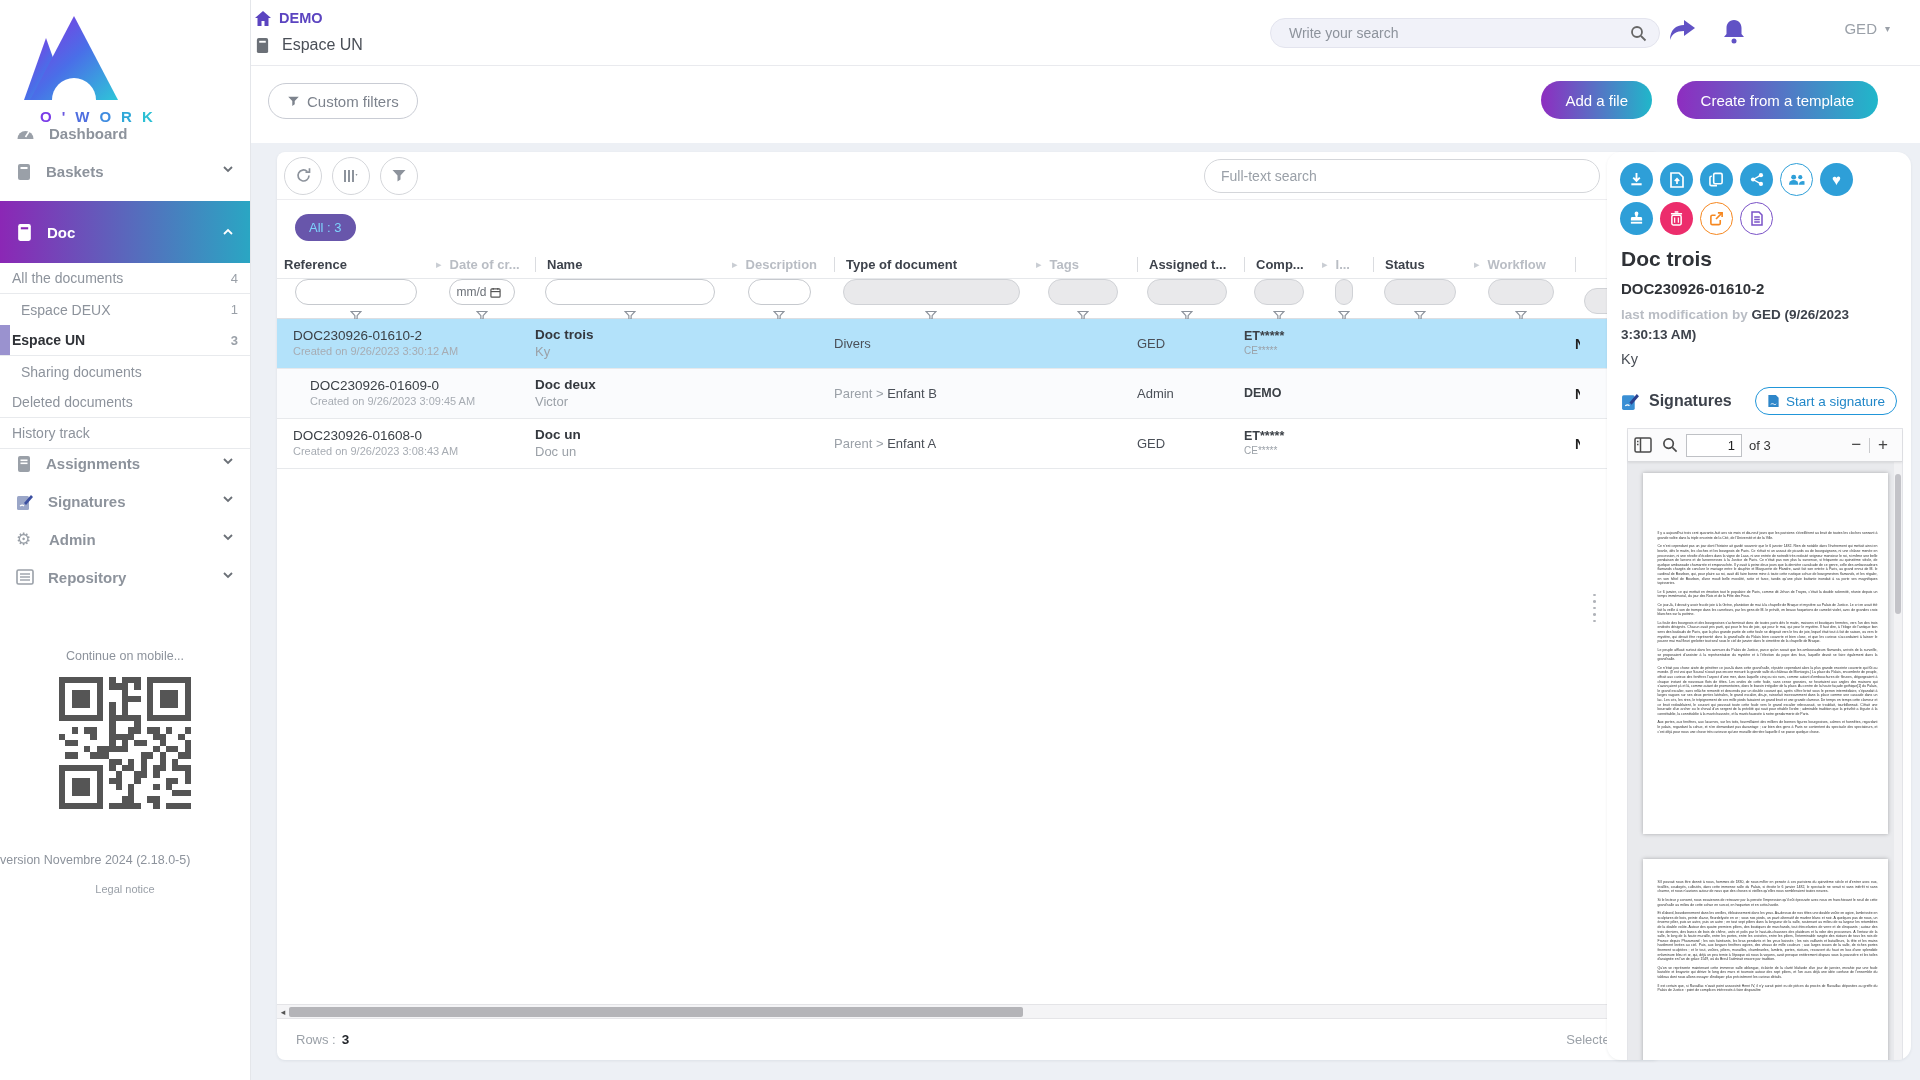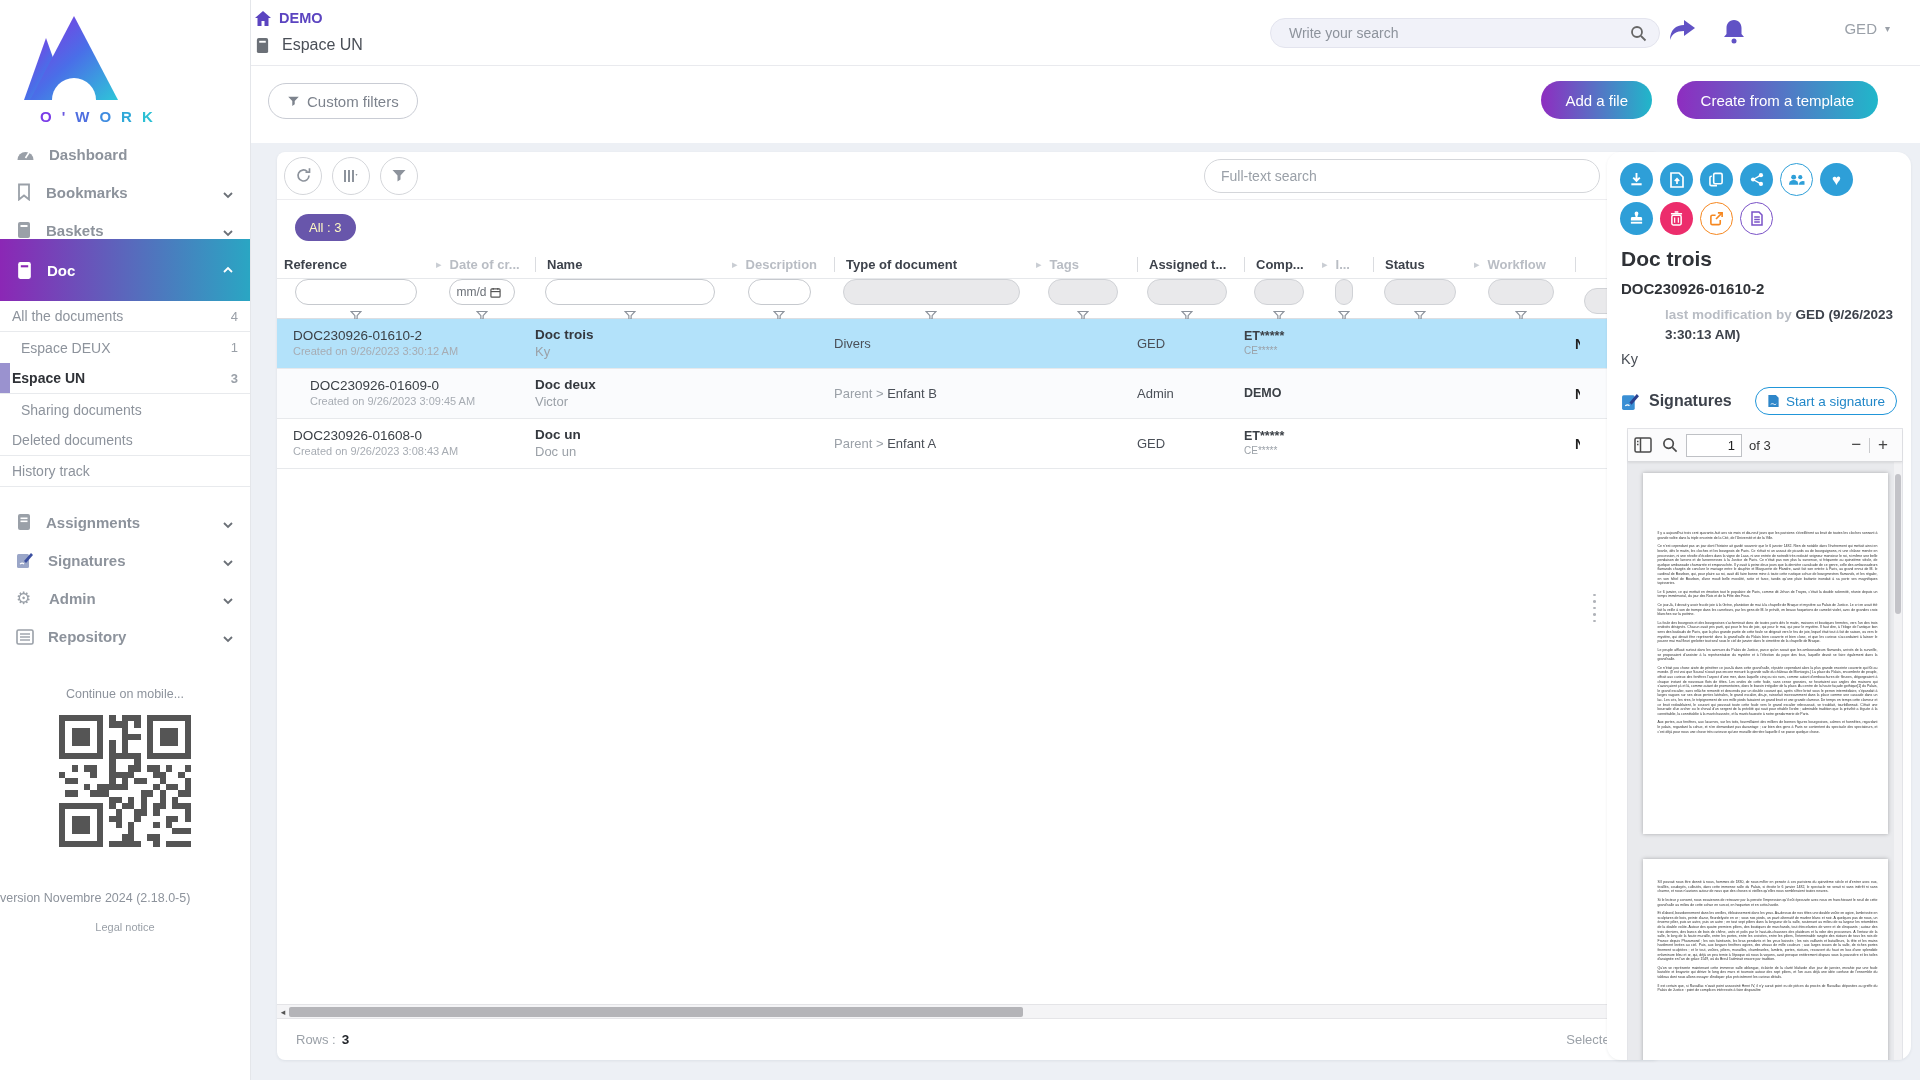--- a/index.html
+++ b/index.html
@@ -7,21 +7,21 @@
   body { font-family:"Liberation Sans","DejaVu Sans",sans-serif; background:#edf0f5; position:relative; color:#3c4148; }
   svg { display:block; }
 
   
   .sidebar { position:absolute; left:0; top:0; width:251px; height:1080px; background:#fff; border-right:1px solid #e4e6ea; z-index:5; }
   .logo-wrap { padding:12px 0 0 16px; }
   .logo-letters { display:flex; gap:9px; font-weight:bold; font-size:15px; letter-spacing:1px; margin:4px 0 0 24px; }
   .menu-row { height:46px; margin-top:12px; border-top:1px solid #e8eaed; border-bottom:1px solid #e8eaed; display:flex; align-items:center; padding:0 16px; }
   .menu-row .label { color:#8d939c; font-size:15px; margin-left:14px; flex:1; }
   .snav { list-style:none; }
-  .snav-item { display:flex; align-items:flex-end; height:38px; padding:0 16px; color:#8d939c; font-size:15px; font-weight:600; cursor:pointer; }
+  .snav-item { display:flex; align-items:flex-start; height:38px; padding:0 16px; color:#8d939c; font-size:15px; font-weight:600; cursor:pointer; }
   .snav-item .txt { margin-left:14px; flex:1; }
   .chev { width:12px; height:12px; }
   .doc-active { height:62px; background:linear-gradient(90deg,#8b27b5,#2aa6c3); color:#fff; display:flex; align-items:center; padding:0 16px; cursor:pointer; }
   .doc-active .txt { margin-left:14px; flex:1; font-weight:bold; font-size:15px; }
   .sublist { list-style:none; }
   .subitem { position:relative; display:flex; align-items:center; height:31px; padding:0 12px 0 21px; font-size:14px; color:#8d939c; cursor:pointer; }
   .subitem .badge { margin-left:auto; color:#9aa0a8; font-size:13px; }
   .subitem.active { color:#2f3237; font-weight:bold; }
   .subitem.active::before { content:""; position:absolute; left:0; top:0; bottom:0; width:10px; background:#9a92cf; }
   .subdiv { border-bottom:1px solid #e8eaed;padding-left:12px; }
@@ -49,21 +49,21 @@
 
   
   .table-card { position:absolute; left:277px; top:152px; width:1383px; height:908px; background:#fff; border-radius:8px; box-shadow:0 1px 3px rgba(40,50,70,.08); display:flex; flex-direction:column; overflow:hidden; }
   .tc-toolbar { height:48px; display:flex; align-items:center; padding:0 10px 0 7px; border-bottom:1px solid #ededf0; flex:none; }
   .circ-btn { width:38px; height:38px; border-radius:50%; border:1px solid #d4d6da; background:#fff; display:flex; align-items:center; justify-content:center; margin-right:10px; cursor:pointer; color:#8d939c; }
   .ft-search { margin-left:auto; width:396px; height:34px; border:1px solid #d4d6da; border-radius:17px; display:flex; align-items:center; padding:0 16px; }
   .ft-search input { flex:1; border:none; outline:none; font-size:14px; color:#555; font-family:inherit; background:transparent; }
   .ft-search input::placeholder { color:#9aa0a8; }
   .gear-btn { width:42px; height:42px; border-radius:50%; border:1px solid #e4e6ea; background:#fff; margin-left:8px; display:flex; align-items:center; justify-content:center; gap:2px; cursor:pointer; color:#8d939c; }
   .badge-row { padding:14px 0 10px 18px; flex:none; }
-  .all-badge { display:inline-block; background:#6856ab; color:#fef9c3; font-size:13px; border-radius:14px; padding:6px 14px; cursor:pointer; }
+  .all-badge { display:inline-block; background:#6856ab; color:#7dd3fc; font-size:13px; border-radius:14px; padding:6px 14px; cursor:pointer; }
   .tgrid { display:grid; grid-template-columns:152px 99px 197px 102px 202px 101px 107px 78px 51px 101px 101px 1fr; padding-left:7px; align-items:center; }
   .thead { height:28px; border-bottom:1px solid #e6e8eb; flex:none; }
   .hcell { display:flex; align-items:center; height:100%; font-size:13px; font-weight:bold; color:#3d424b; overflow:hidden; white-space:nowrap; cursor:pointer; }
   .hcell.muted .hlabel { color:#b9bdc4; }
   .harrow { color:#c9cdd3; font-size:11px; margin-right:8px; }
   .hsep { width:1px; height:15px; background:#dadce0; margin-right:11px; }
   .tfilter { height:40px; border-bottom:1px solid #dcdee2; flex:none; }
   .fcell { display:flex; align-items:center; gap:5px; padding-right:8px;flex-direction:column; }
   .fpill { height:26px; border:1px solid #c6c9ce; border-radius:13px; background:#fff; min-width:0; }
   .fpill.sel { background:#e9e9eb; border-color:#d0d2d6; }
@@ -102,21 +102,21 @@
   .icon-rows { padding:11px 0 0 13px; }
   .icon-line { display:flex; gap:7px; margin-bottom:6px; }
   .cbtn { width:33px; height:33px; border-radius:50%; display:flex; align-items:center; justify-content:center; cursor:pointer; flex:none; }
   .cbtn.fill-blue { background:#2e9fd8; color:#fff; }
   .cbtn.out-blue { background:#fff; border:1.5px solid #2e9fd8; color:#2e9fd8; }
   .cbtn.fill-pink { background:#ec2d6c; color:#fff; }
   .cbtn.out-orange { background:#fff; border:1.5px solid #f6871f; color:#f6871f; }
   .cbtn.out-purple { background:#fff; border:1.5px solid #7a52c7; color:#7a52c7; }
   .doc-title { padding:6px 14px 0; font-size:21px; font-weight:bold; color:#2f3237; }
   .doc-ref { padding:9px 14px 0; font-size:15px; font-weight:bold; color:#2f3237; }
-  .doc-mod { padding:8px 14px 0; font-size:13.5px; line-height:1.45;margin-left:44px; }
+  .doc-mod { padding:8px 14px 0; font-size:13.5px; line-height:1.45; }
   .doc-mod .mut { color:#b9bdc4; font-weight:bold; }
   .doc-mod .val { color:#3d424b; font-weight:bold; }
   .doc-sub { padding:7px 14px 0; font-size:14.5px; color:#4a4f57; }
   .sig-row { display:flex; align-items:center; padding:20px 14px 0; }
   .sig-row .lbl { font-size:16px; font-weight:600; color:#3d424b; margin-left:9px; }
   .sig-btn { margin-left:auto; display:flex; align-items:center; gap:6px; height:28px; border:1.5px solid #2196d9; border-radius:15px; background:#fff; color:#2187c8; font-size:13.5px; padding:0 11px; cursor:pointer; font-family:inherit; }
   .viewer { margin:13px 8px 0 20px; border:1px solid #e3e4e8; border-bottom:none; }
   .v-toolbar { height:33px; background:#fbfbfc; border-bottom:1px solid #d9dadd; box-shadow:0 1px 2px rgba(0,0,0,.08); display:flex; align-items:center; padding:0 6px; position:relative; z-index:2; color:#4a4a4a; }
   .v-toolbar .pgbox { width:56px; height:23px; border:1px solid #bfc1c5; background:#fff; margin-left:8px; font-size:13px; text-align:right; padding:0 6px; font-family:inherit; color:#222; }
   .v-toolbar .of { font-size:13px; margin-left:7px; color:#333; }
@@ -159,29 +159,20 @@
   </div>
 
 
   <ul class="snav">
     <li class="snav-item">
       <svg width="19" height="17" viewBox="0 0 19 17">
           <path d="M1.5 14 a8 8 0 0 1 16 0 Z" fill="#9aa0a8"></path>
           <line x1="9.5" y1="12" x2="14" y2="5" stroke="#fff" stroke-width="1.6"></line>
         </svg>
       <span class="txt">Dashboard</span>
-    </li>
-    <li class="snav-item">
-      <svg width="16" height="18" viewBox="0 0 16 18">
-          <path d="M3 1.5h10v15l-5-4-5 4z" fill="none" stroke="#9aa0a8" stroke-width="1.8"></path>
-        </svg>
-      <span class="txt">Bookmarks</span>
-      <svg class="chev" viewBox="0 0 12 12">
-          <polyline points="2,4 6,8 10,4" fill="none" stroke="#6b7077" stroke-width="1.8"></polyline>
-        </svg>
     </li>
     <li class="snav-item">
       <svg width="16" height="18" viewBox="0 0 16 18">
           <rect x="2" y="1" width="12" height="16" rx="2" fill="#9aa0a8"></rect>
           <rect x="4.5" y="4" width="7" height="2" fill="#fff"></rect>
         </svg>
       <span class="txt">Baskets</span>
       <svg class="chev" viewBox="0 0 12 12">
           <polyline points="2,4 6,8 10,4" fill="none" stroke="#6b7077" stroke-width="1.8"></polyline>
         </svg>

